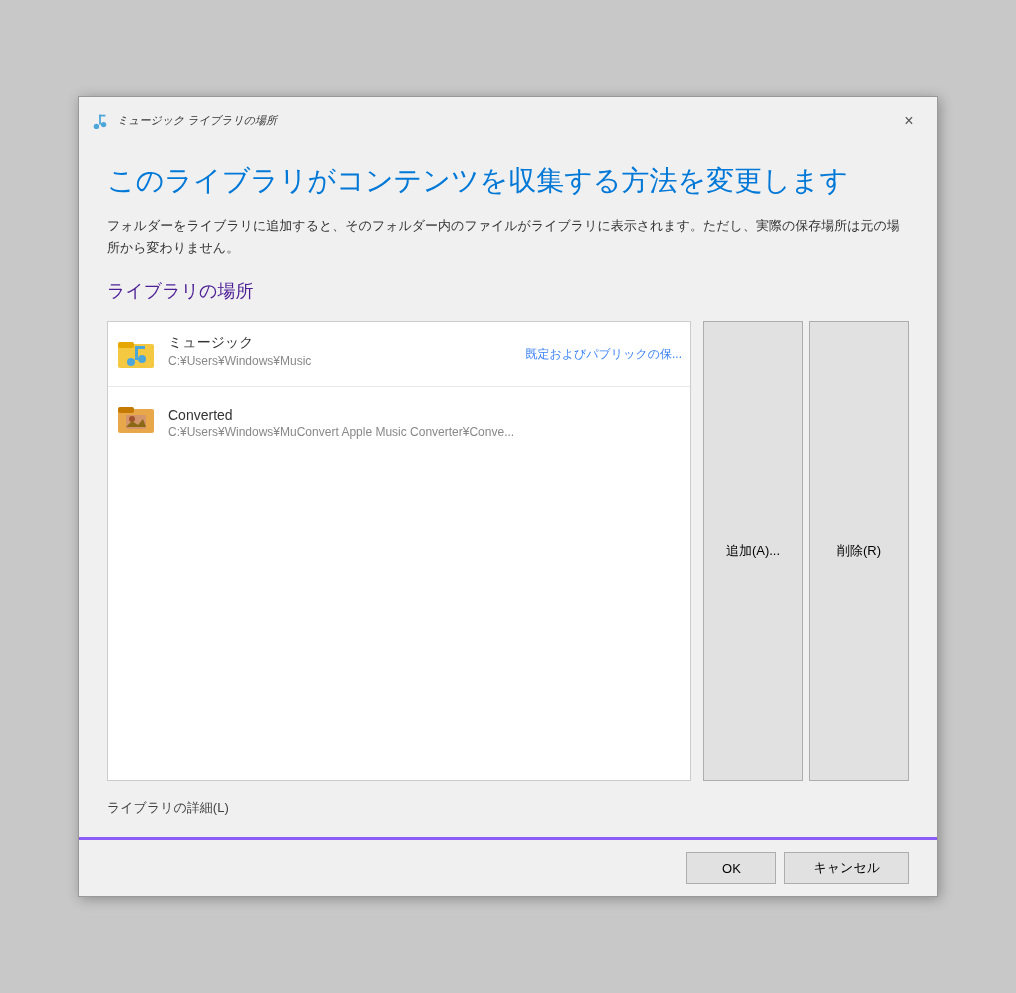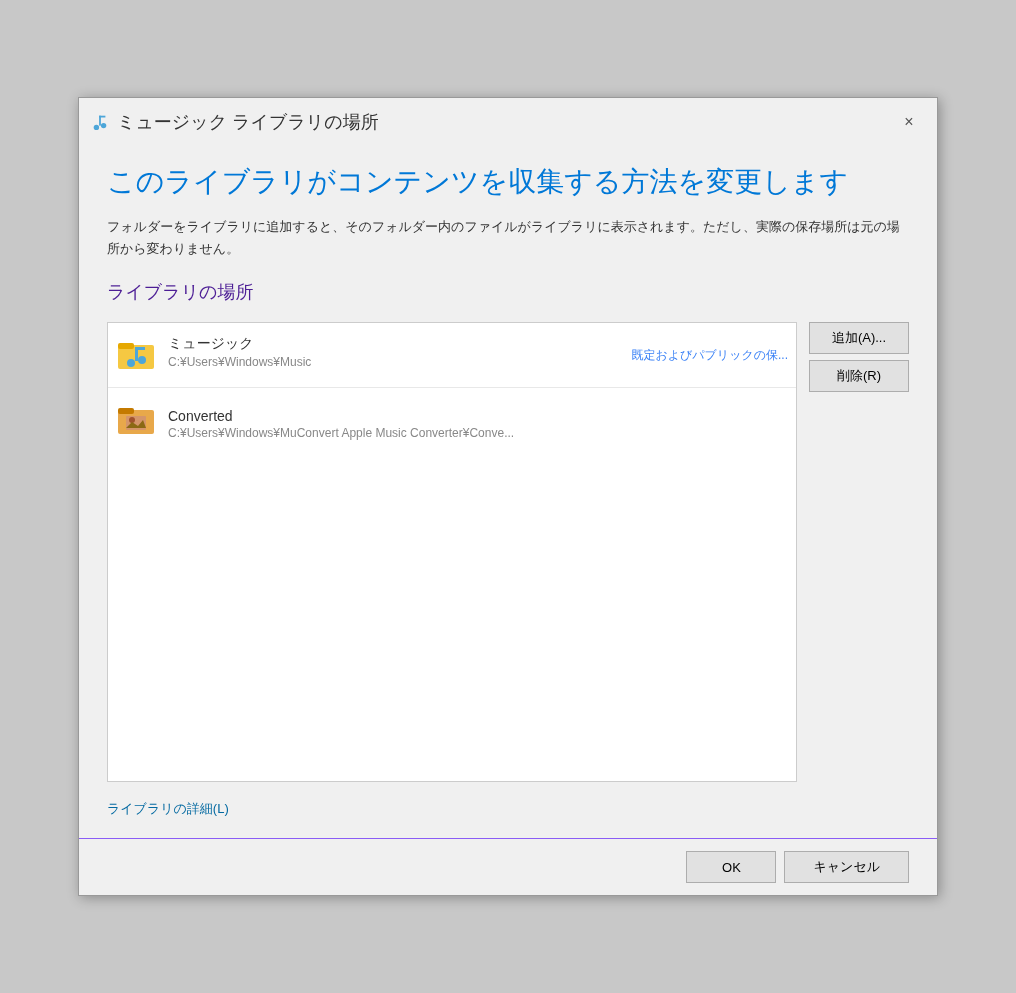--- a/index.html
+++ b/index.html
@@ -32,22 +32,23 @@
     .title-bar-left {
       display: flex;
       align-items: center;
       gap: 8px;
     }
     .title-bar-icon {
       width: 18px;
       height: 18px;
     }
     .title-bar-text {
-      font-size: 18px;
+      font-size: 11px;
       color: #333;
+      font-style: italic;
     }
     .close-btn {
       width: 28px;
       height: 28px;
       background: none;
       border: none;
       cursor: pointer;
       font-size: 16px;
       color: #555;
       display: flex;
@@ -121,50 +122,49 @@
     }
     .item-badge {
       font-size: 12px;
       color: #3b82f6;
       align-self: center;
       flex-shrink: 0;
       margin-left: auto;
     }
     .button-panel {
       display: flex;
-      flex-direction: column;
       gap: 6px;
       padding-top: 0;
       min-width: 100px;
     }
     .action-btn {
       background: #e1e1e1;
       border: 1px solid #adadad;
       padding: 6px 14px;
       font-size: 13px;
       cursor: pointer;
       font-family: inherit;
       text-align: center;
       min-width: 100px;
     }
     .action-btn:disabled {
       color: #aaa;
       cursor: default;
     }
     .dialog-link {
       font-size: 13px;
-      color: #0369a1;
+      color: #404040;
       text-decoration: none;
       cursor: pointer;
       margin-top: 18px;
       display: inline-block;
     }
     .dialog-footer {
       background: #f0f0f0;
-      border-top: 1px solid #8b5cf6;
+      border-top: 3px solid #8b5cf6;
       padding: 12px 28px;
       display: flex;
       justify-content: flex-end;
       gap: 8px;
     }
     .footer-btn {
       background: #e1e1e1;
       border: 1px solid #adadad;
       padding: 6px 28px;
       font-size: 13px;

